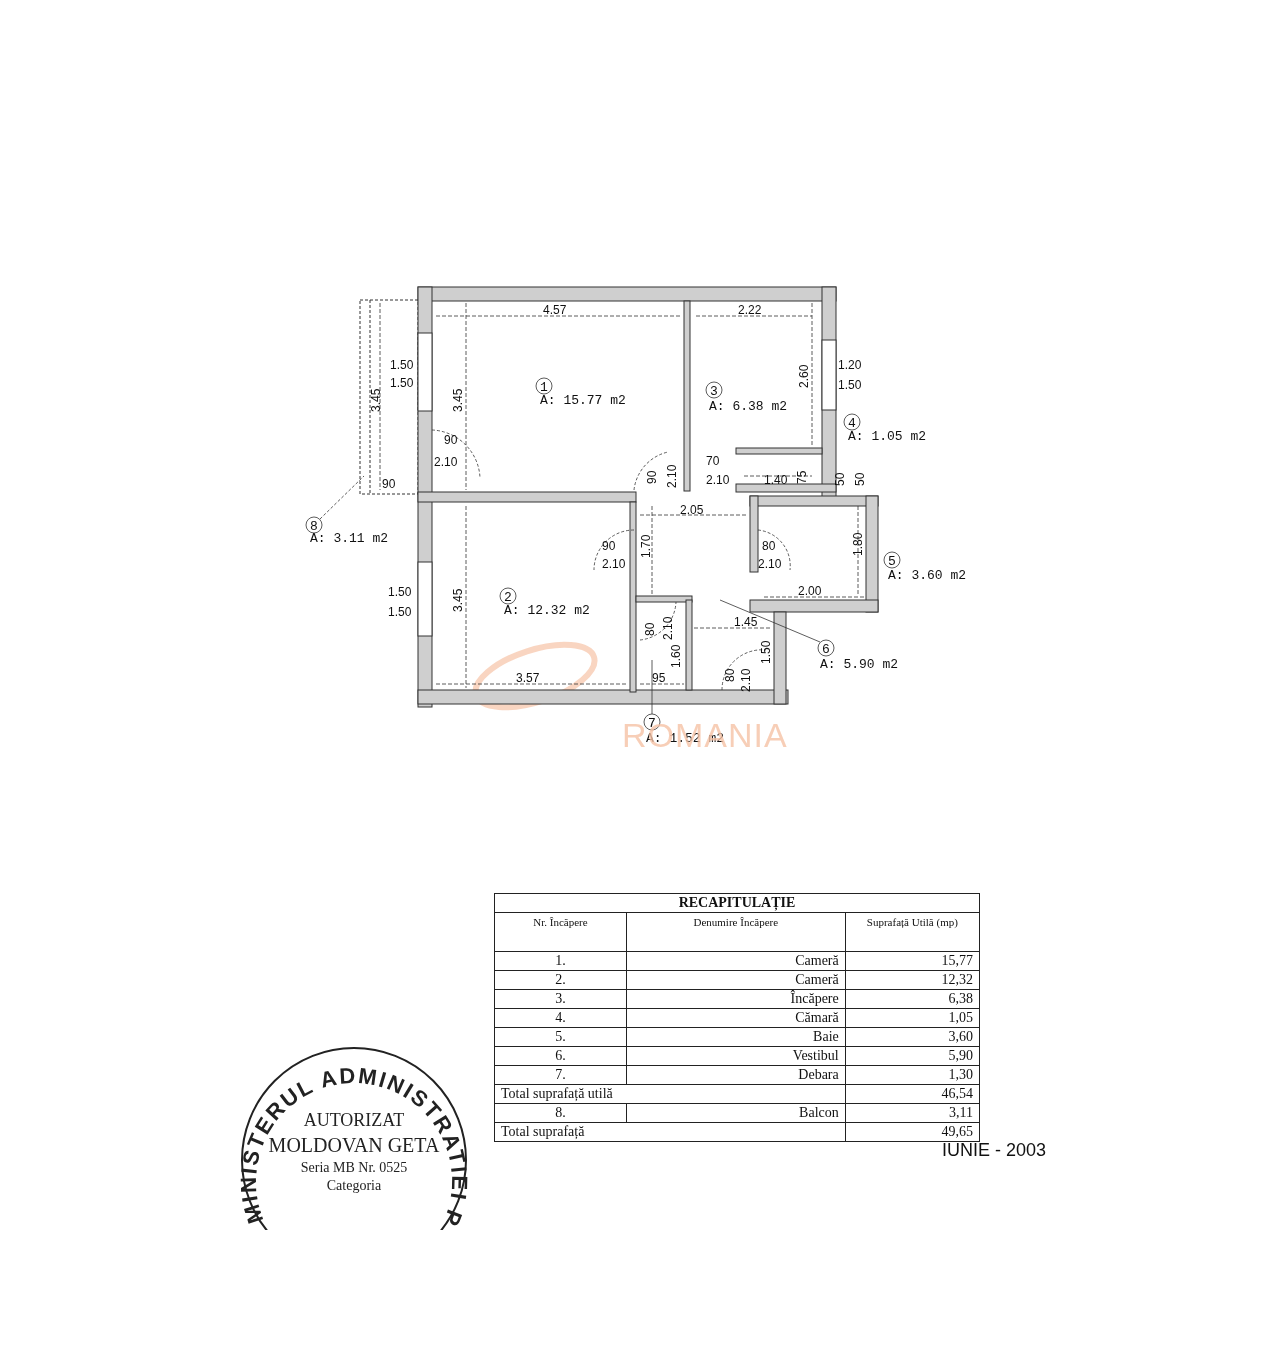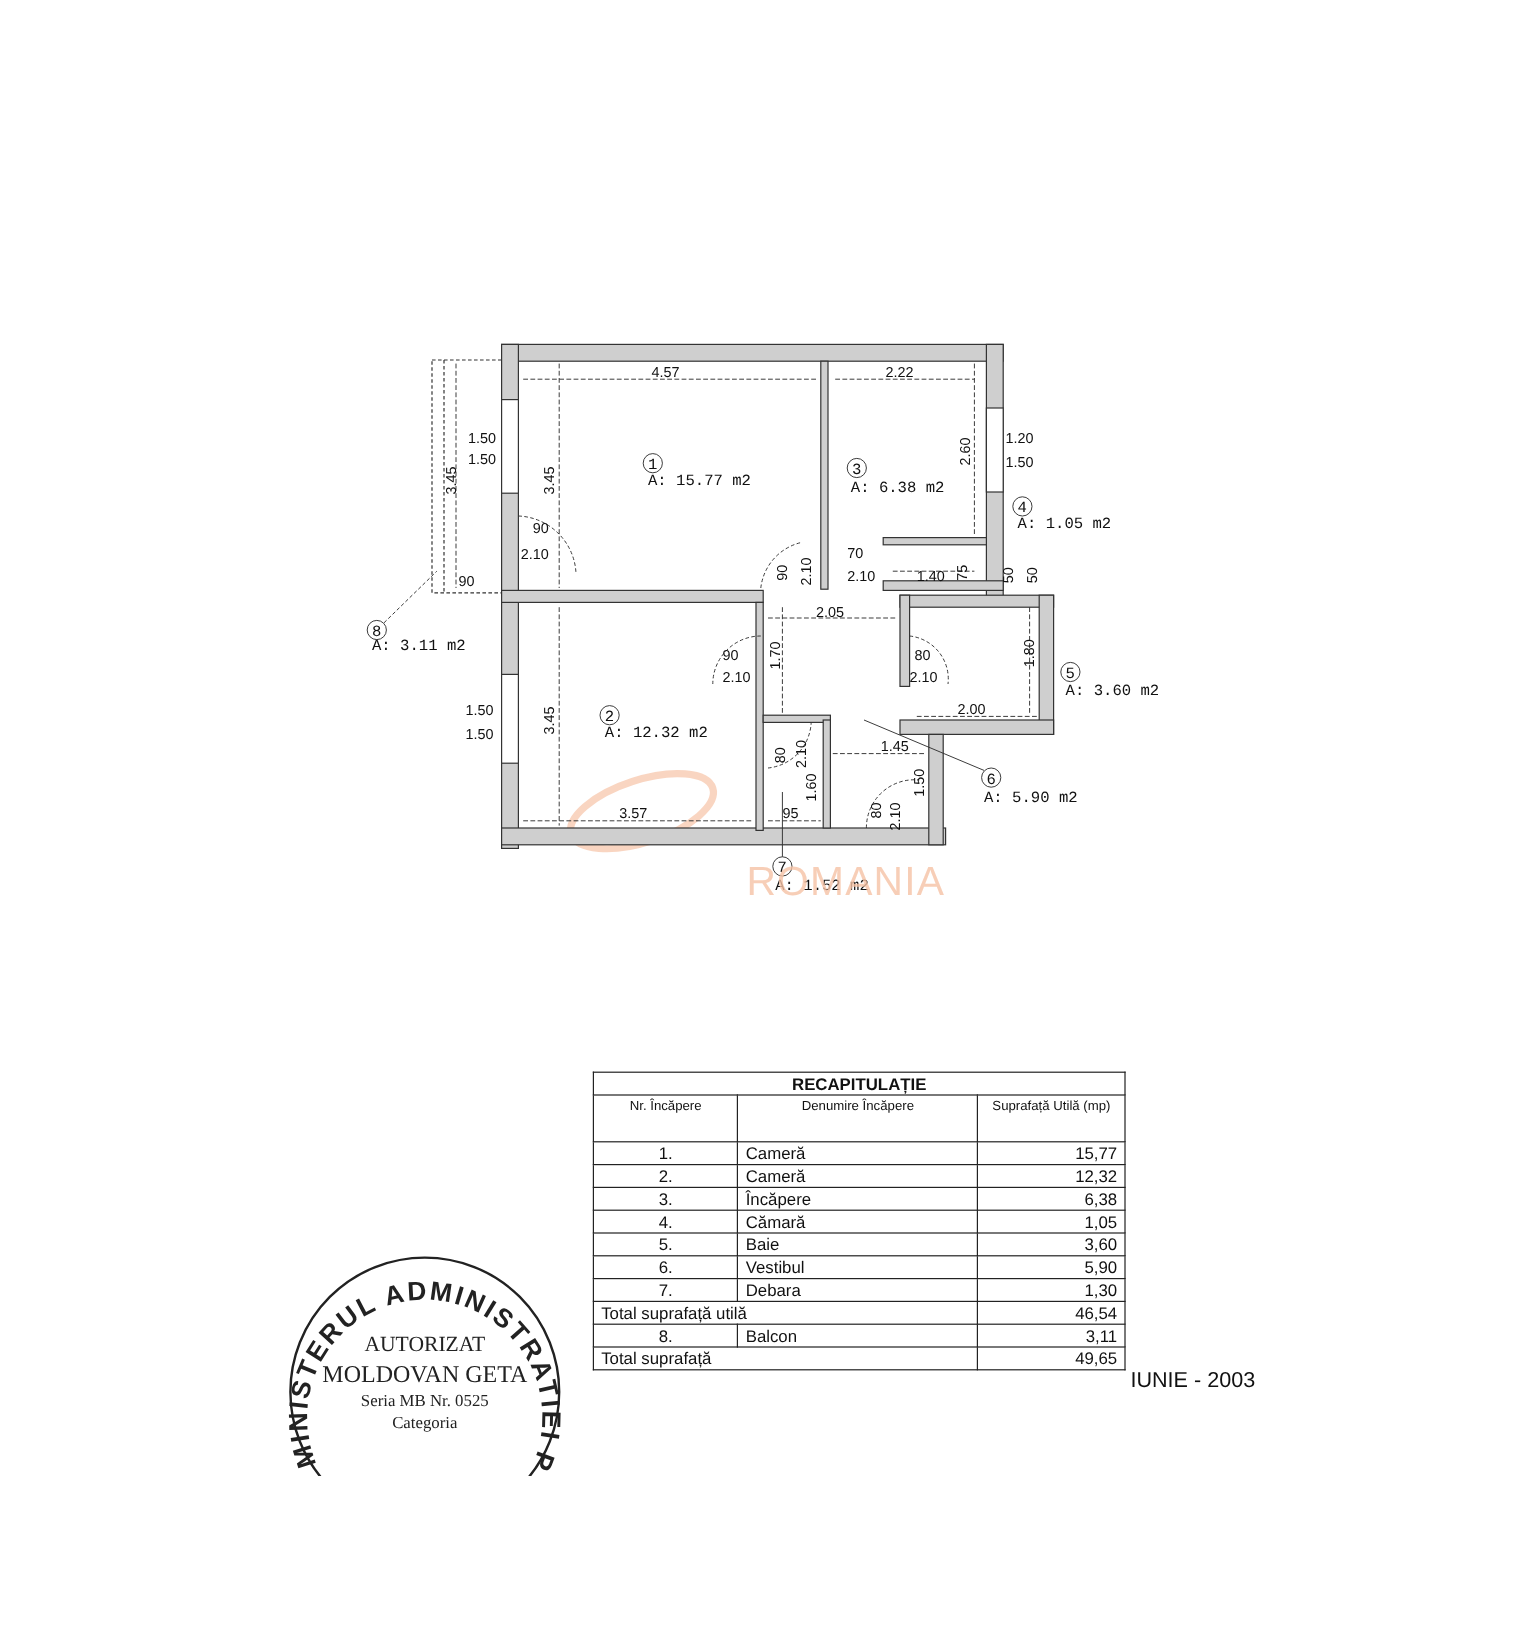--- a/index.html
+++ b/index.html
@@ -2,26 +2,26 @@
 <html><head>
 <meta charset="utf-8">
 <style>
   html, body { margin:0; padding:0; background:#fff; }
   body { width:1275px; height:1366px; position:relative; overflow:hidden; font-family:"Liberation Sans", sans-serif; color:#111; }
   #plan { position:absolute; left:0; top:0; width:1275px; height:800px; }
   .dim { font-family:"Liberation Sans", sans-serif; font-size:12px; fill:#111; }
   .area { font-family:"Liberation Mono", monospace; font-size:13px; fill:#111; }
   .wall { fill:#cfcfcf; stroke:#333; stroke-width:1; }
   .wm { position:absolute; left:622px; top:716px; font-family:"Liberation Sans", sans-serif; font-size:34px; color:#f6c3a6; letter-spacing:1px; opacity:0.8; }
-  .recap { position:absolute; left:494px; top:893px; width:444px; border-collapse:collapse; font-family:Liberation Sans, sans-serif; font-size:14px; }
+  .recap { position:absolute; left:494px; top:893px; width:486px; border-collapse:collapse; font-family:Liberation Serif, serif; font-size:14px; }
   .recap td, .recap th { border:1px solid #222; padding:0 6px; height:18px; }
   .recap th.title { font-weight:bold; text-align:center; font-size:14px; height:18px; }
   .recap .hdr td { font-size:11px; text-align:center; vertical-align:top; line-height:18px; height:38px; }
   .recap .num { text-align:center; width:96px; }
-  .recap .name { text-align:left; width:168px; }
+  .recap .name { text-align:right; width:168px; }
   .recap .val { text-align:right; width:98px; }
   .recap .total td { font-weight:normal; }
   .date { position:absolute; left:942px; top:1140px; font-family:Liberation Sans, sans-serif; font-size:18px; }
   .stamp { position:absolute; left:236px; top:1040px; width:236px; height:190px; }
 </style>
 </head>
 <body>
 
 <svg id="plan" viewBox="0 0 1275 800" xmlns="http://www.w3.org/2000/svg">
 

